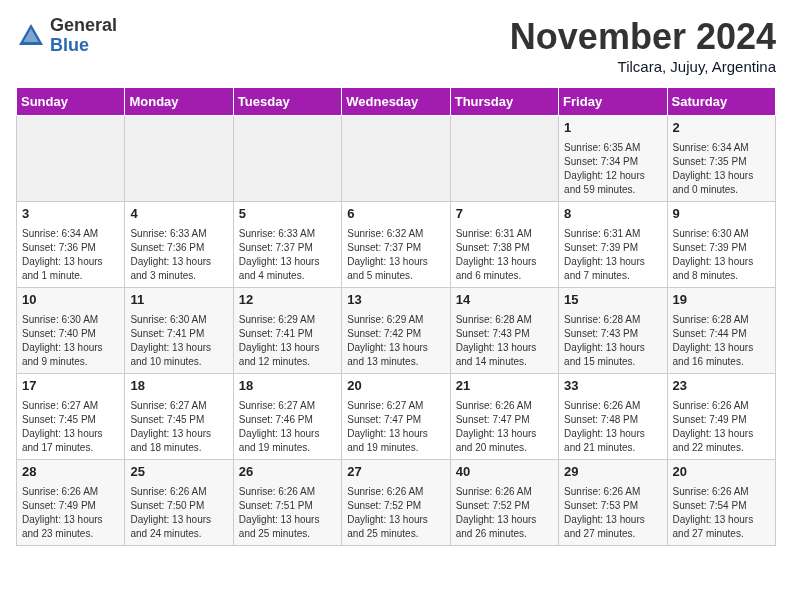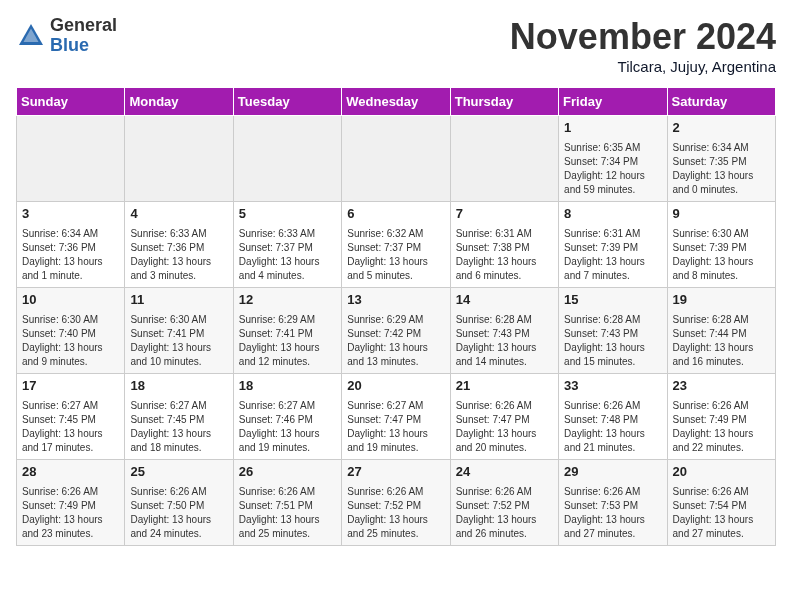--- a/index.html
+++ b/index.html
@@ -235,21 +235,21 @@
         </td>
         <td>
           <span class="day-number">26</span>
           <div class="day-info">Sunrise: 6:26 AM<br>Sunset: 7:51 PM<br>Daylight: 13 hours and 25 minutes.</div>
         </td>
         <td>
           <span class="day-number">27</span>
           <div class="day-info">Sunrise: 6:26 AM<br>Sunset: 7:52 PM<br>Daylight: 13 hours and 25 minutes.</div>
         </td>
         <td>
-          <span class="day-number">24</span>
+          <span class="day-number">40</span>
           <div class="day-info">Sunrise: 6:26 AM<br>Sunset: 7:52 PM<br>Daylight: 13 hours and 26 minutes.</div>
         </td>
         <td>
           <span class="day-number">29</span>
           <div class="day-info">Sunrise: 6:26 AM<br>Sunset: 7:53 PM<br>Daylight: 13 hours and 27 minutes.</div>
         </td>
         <td>
           <span class="day-number">20</span>
           <div class="day-info">Sunrise: 6:26 AM<br>Sunset: 7:54 PM<br>Daylight: 13 hours and 27 minutes.</div>
         </td>

